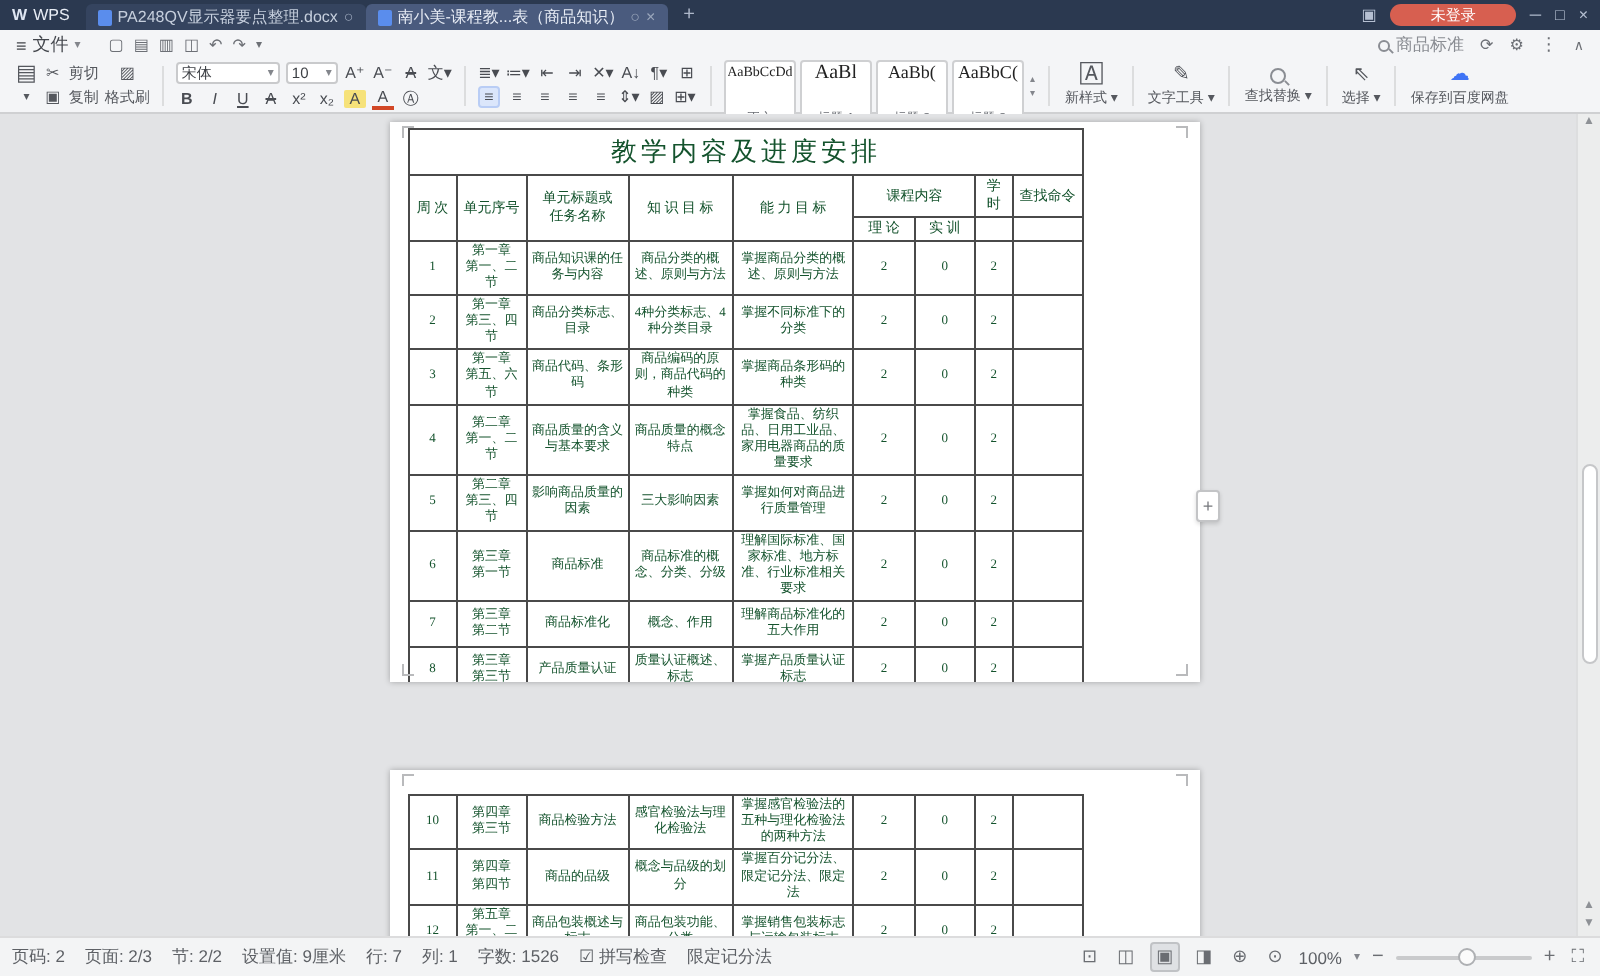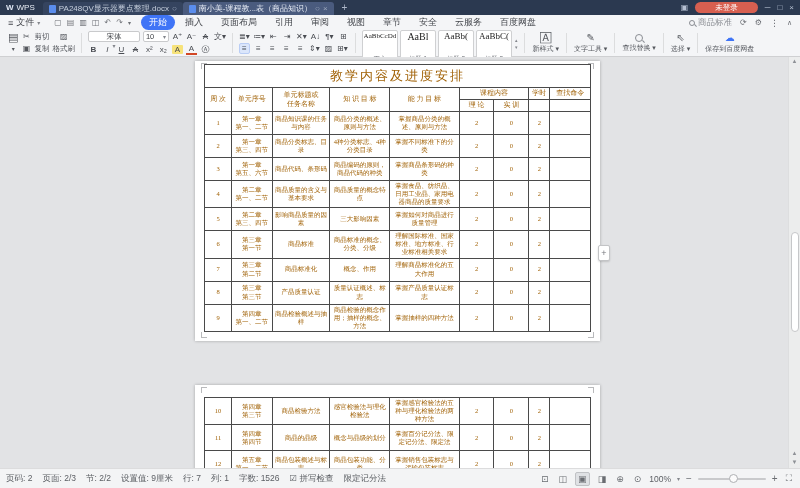--- a/index.html
+++ b/index.html
@@ -36,21 +36,21 @@
   .ribbon { position:absolute; top:30px; left:0; right:0; height:27px; background:#f4f5f7; border-bottom:1px solid #cfd0d2; display:flex; align-items:center; padding:0 4px; color:#55585e; }
   .grp { display:flex; align-items:center; gap:3px; padding:0 4px; height:100%; }
   .vsep { width:1px; height:20px; background:#dcddde; margin:0 2px; flex:0 0 auto; }
   .ico { font-size:8px; line-height:10px; color:#55585e; text-align:center; min-width:10px; cursor:default; }
   .ico.lg { font-size:11px; }
   .two-rows { display:flex; flex-direction:column; justify-content:center; gap:2px; height:100%; }
   .rrow { display:flex; align-items:center; gap:3px; }
   .mini-label { font-size:7.5px; color:#55585e; white-space:nowrap; }
   .combo { display:flex; align-items:center; justify-content:space-between; background:#fff; border:1px solid #c9cacc; border-radius:2px; height:11px; padding:0 2px; font-size:7.5px; color:#3c3f44; }
   .combo .caret { font-size:6px; color:#83868c; }
-  .font-name { width:52px;flex-direction:column; }
+  .font-name { width:52px; }
   .font-size { width:26px; }
   .fmt-btn { font-size:8px; min-width:11px; text-align:center; color:#494c52; }
   .fmt-btn.sel { background:#dbe6fb; border:1px solid #b9cdf5; border-radius:2px; }
   .styles { display:flex; align-items:stretch; gap:2px; }
   .style-card { width:36px; background:#fff; border:1px solid #cfd0d2; border-radius:2px; display:flex; flex-direction:column; align-items:center; justify-content:space-between; padding:1px 0; height:36px; }
   .style-prev { font-family:"Liberation Serif","DejaVu Serif",serif; font-size:7px; line-height:9px; white-space:nowrap; overflow:hidden; max-width:34px; color:#222; }
   .style-card.h1 .style-prev { font-size:10px;text-align:right; }
   .style-card.h2 .style-prev, .style-card.h3 .style-prev { font-size:9px; }
   .style-label { font-size:6.5px; color:#6a6d73; }
   .gal-scroll { display:flex; flex-direction:column; justify-content:center; gap:1px; font-size:5px; color:#83868c; padding:0 1px; }
@@ -63,21 +63,21 @@
   .doc-area { position:absolute; top:57px; left:0; right:0; bottom:20px; background:#e2e3e5; overflow:hidden; }
   .page { position:absolute; left:195px; width:405px; background:#fff; box-shadow:0 0 3px rgba(0,0,0,.28); }
   .page1 { top:4px; height:280px; overflow:hidden; }
   .page2 { top:328px; height:200px; overflow:hidden; }
   .corner { position:absolute; width:6px; height:6px; border-color:#b9babc; border-style:solid; border-width:0; }
   .c-tl { top:2px; left:6px; border-top-width:1px; border-left-width:1px; }
   .c-tr { top:2px; right:6px; border-top-width:1px; border-right-width:1px; }
   .c-bl { bottom:3px; left:6px; border-bottom-width:1px; border-left-width:1px; }
   .c-br { bottom:3px; right:6px; border-bottom-width:1px; border-right-width:1px; }
 
-  table.doc-table { border-collapse:collapse; table-layout:fixed; width:387px; margin:3px 9px 0 9px; font-family:"Liberation Serif","DejaVu Serif",serif; color:#a16207; }
+  table.doc-table { border-collapse:collapse; table-layout:fixed; width:338px; margin:3px 9px 0 9px; font-family:"Liberation Serif","DejaVu Serif",serif; color:#14532d; }
   .page2 table.doc-table { margin-top:12px; }
   .doc-table th, .doc-table td { border:1px solid #4a4a4a; font-weight:normal; text-align:center; vertical-align:middle; font-size:6.5px; line-height:1.25; padding:1px 2px; word-break:break-all; }
   .doc-table .t-title { font-size:13px; letter-spacing:2px; padding:3px 0; font-weight:normal; }
   .doc-table thead th { font-size:7px; }
   .pre { white-space:pre-line; }
   .doc-table td:nth-child(2) { white-space:pre-line; }
   .page1 tbody td { height:23px; }
   .page2 tbody td { height:26px; }
 
   .add-btn { position:absolute; left:598px; top:188px; width:12px; height:16px; background:#fff; border:1px solid #c3c4c6; border-radius:2px; font-size:9px; color:#77797e; line-height:12px; text-align:center; padding:0; box-shadow:0 1px 2px rgba(0,0,0,.15); }
@@ -134,32 +134,20 @@
     <span style="font-size:6px;color:#83868c">▾</span>
   </div>
   <div class="qbar">
     <span>▢</span>
     <span>▤</span>
     <span>▥</span>
     <span>◫</span>
     <span>↶</span>
     <span>↷</span>
     <span style="font-size:6px">▾</span>
-  </div>
-  <div class="mtabs">
-    <span class="mtab active">开始</span>
-    <span class="mtab">插入</span>
-    <span class="mtab">页面布局</span>
-    <span class="mtab">引用</span>
-    <span class="mtab">审阅</span>
-    <span class="mtab">视图</span>
-    <span class="mtab">章节</span>
-    <span class="mtab">安全</span>
-    <span class="mtab">云服务</span>
-    <span class="mtab">百度网盘</span>
   </div>
   <div class="mb-right">
     <span class="search-cmd">
       <span class="mag"></span>
       <span>商品标准</span>
     </span>
     <span style="font-size:8px">⟳</span>
     <span style="font-size:8px">⚙</span>
     <span>⋮</span>
     <span style="font-size:7px">∧</span>

